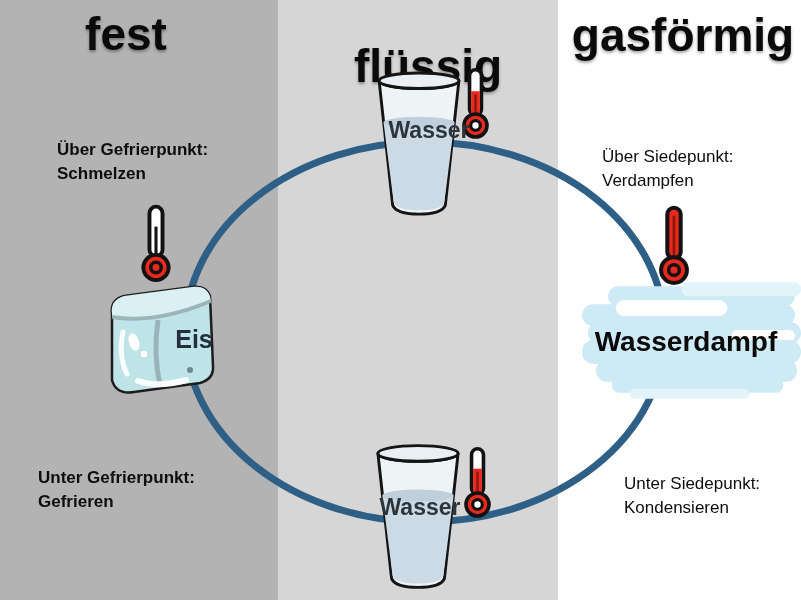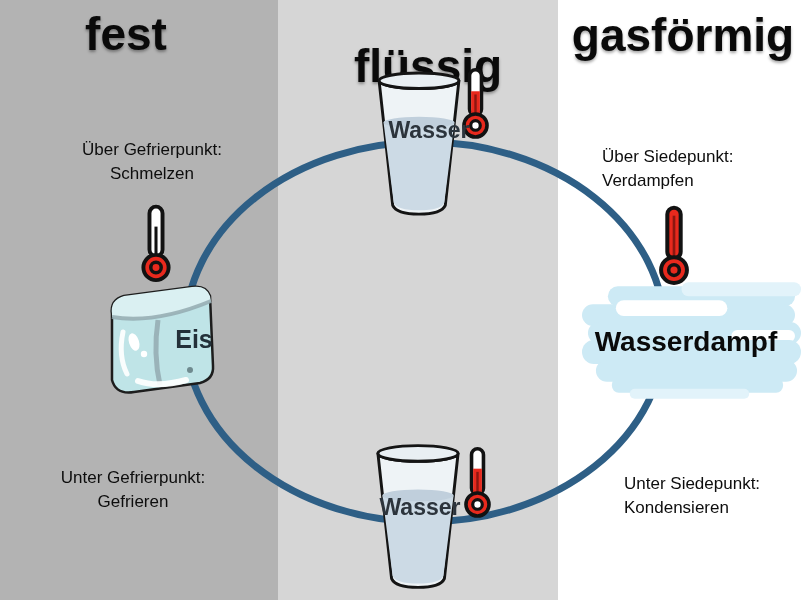--- a/index.html
+++ b/index.html
@@ -24,21 +24,21 @@
   #hdr-gas{left:683px;top:35px;}
 
   .abs{position:absolute;}
   svg{display:block;}
 
   .transition-label{
     position:absolute;font-size:17px;line-height:24px;color:#0d0d0d;
     white-space:nowrap;
   }
   .transition-label span{display:block;}
-  .align-right{text-align:center;}
+  .align-right{text-align:left;font-weight:bold;}
   .align-left{text-align:left;}
   #lbl-melt{left:57px;top:138px;width:190px;}
   #lbl-evaporate{left:602px;top:145px;width:190px;}
   #lbl-freeze{left:38px;top:466px;width:190px;}
   #lbl-condense{left:624px;top:472px;width:190px;}
 
   .item-label{
     position:absolute;transform:translate(-50%,-50%);
     font-weight:bold;white-space:nowrap;
   }

